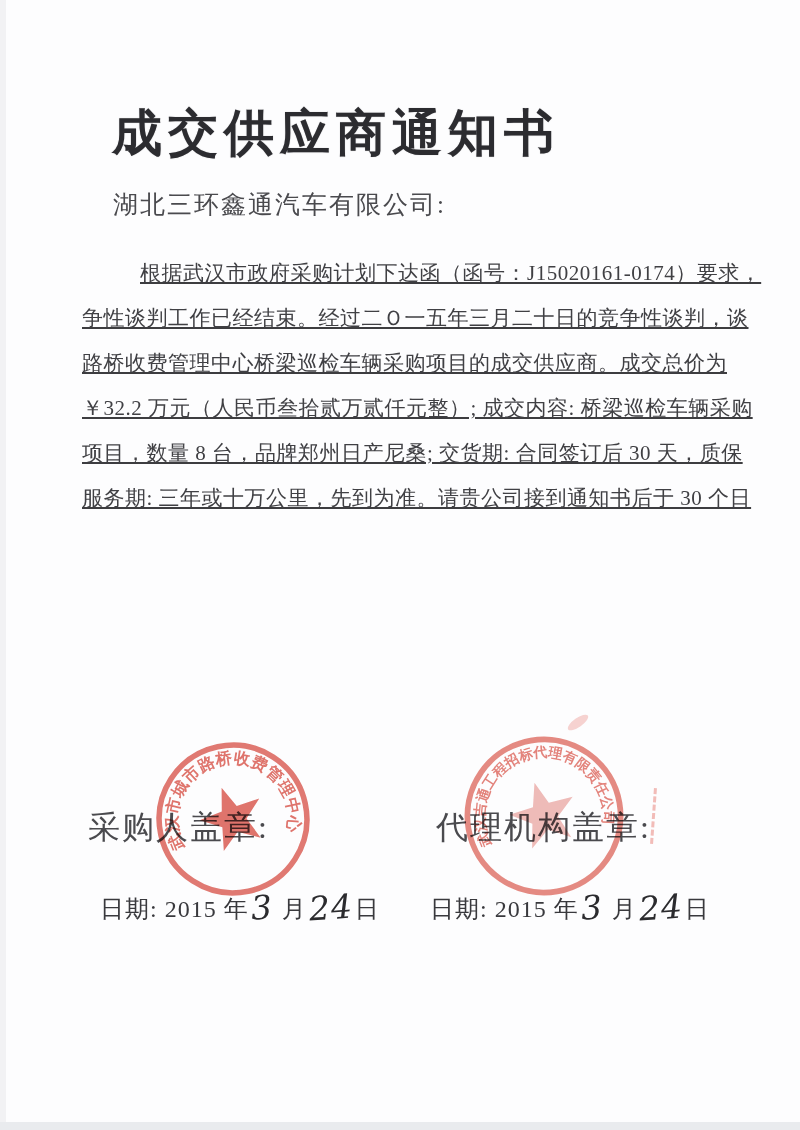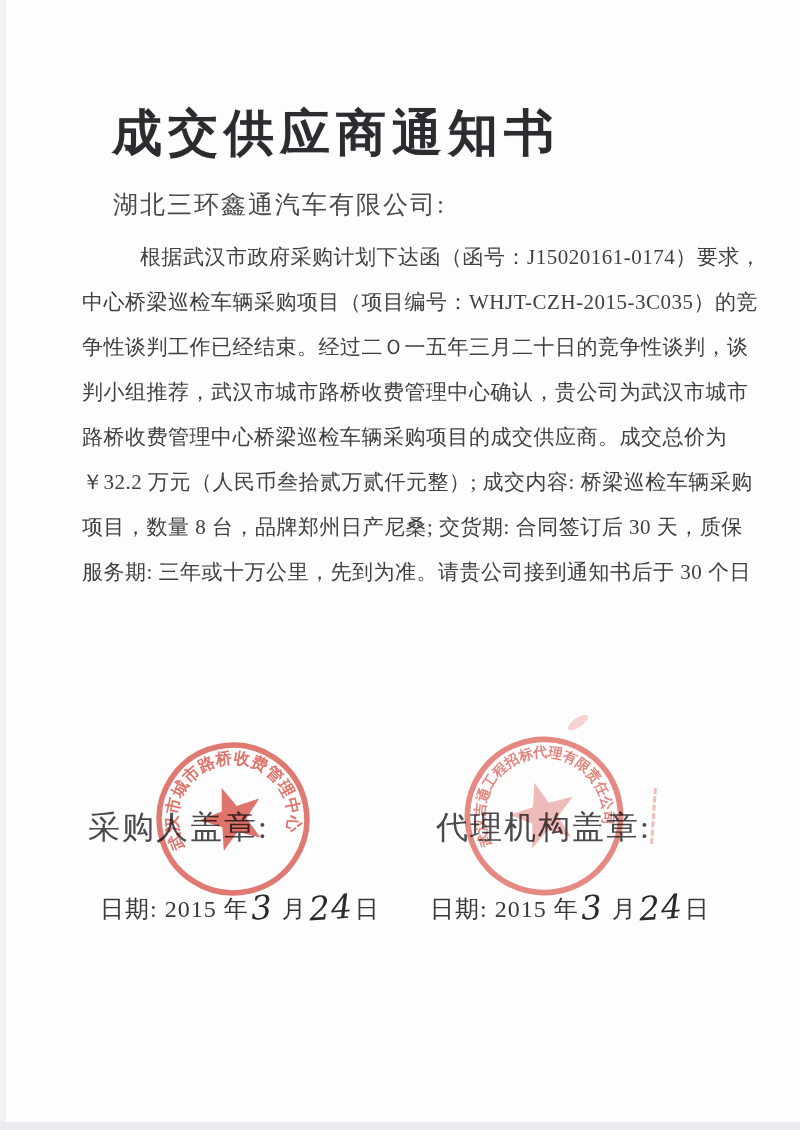--- a/index.html
+++ b/index.html
@@ -17,21 +17,21 @@
     position:absolute;left:0;top:100px;width:672px;
     text-align:center;font-size:50px;font-weight:bold;color:#2c2c30;
     letter-spacing:6px;margin:0;
     text-shadow:0 0 1px rgba(40,40,45,.35);
   }
   .addressee{
     position:absolute;left:84px;top:188px;
     font-size:25px;color:#4a4a4e;letter-spacing:2px;margin-left:29px;
   }
   .body-text{
-    position:absolute;left:82px;top:235px;width:638px;
+    position:absolute;left:82px;top:251px;width:638px;text-decoration:underline;
   }
   .body-line{
     height:45px;line-height:45px;font-size:21px;color:#404044;
     text-align:justify;text-align-last:justify;
     white-space:nowrap;letter-spacing:.5px;
   }
   .body-line.indent{padding-left:58px;}
 
   .sig-label{
     position:absolute;font-size:32px;color:#4a4a4e;letter-spacing:2px;z-index:1;
@@ -71,23 +71,21 @@
 
 <div class="edge-left"></div>
 <div class="edge-bottom"></div>
 
 <h1 class="doc-title">成交供应商通知书</h1>
 
 <div class="addressee">湖北三环鑫通汽车有限公司:</div>
 
 <div class="body-text">
   <div class="body-line indent">根据武汉市政府采购计划下达函（函号：J15020161-0174）要求，</div>
-  <div class="body-line">中心桥梁巡检车辆采购项目（项目编号：WHJT-CZH-2015-3C035）的竞</div>
   <div class="body-line">争性谈判工作已经结束。经过二Ｏ一五年三月二十日的竞争性谈判，谈</div>
-  <div class="body-line">判小组推荐，武汉市城市路桥收费管理中心确认，贵公司为武汉市城市</div>
   <div class="body-line">路桥收费管理中心桥梁巡检车辆采购项目的成交供应商。成交总价为</div>
   <div class="body-line">￥32.2 万元（人民币叁拾贰万贰仟元整）; 成交内容: 桥梁巡检车辆采购</div>
   <div class="body-line">项目，数量 8 台，品牌郑州日产尼桑; 交货期: 合同签订后 30 天，质保</div>
   <div class="body-line">服务期: 三年或十万公里，先到为准。请贵公司接到通知书后于 30 个日</div>
 </div>
 
 <div class="sig-label purchaser">采购人盖章:</div>
 <div class="sig-label agency">代理机构盖章:</div>
 
 <svg class="stamp purchaser" viewBox="0 0 200 204">

